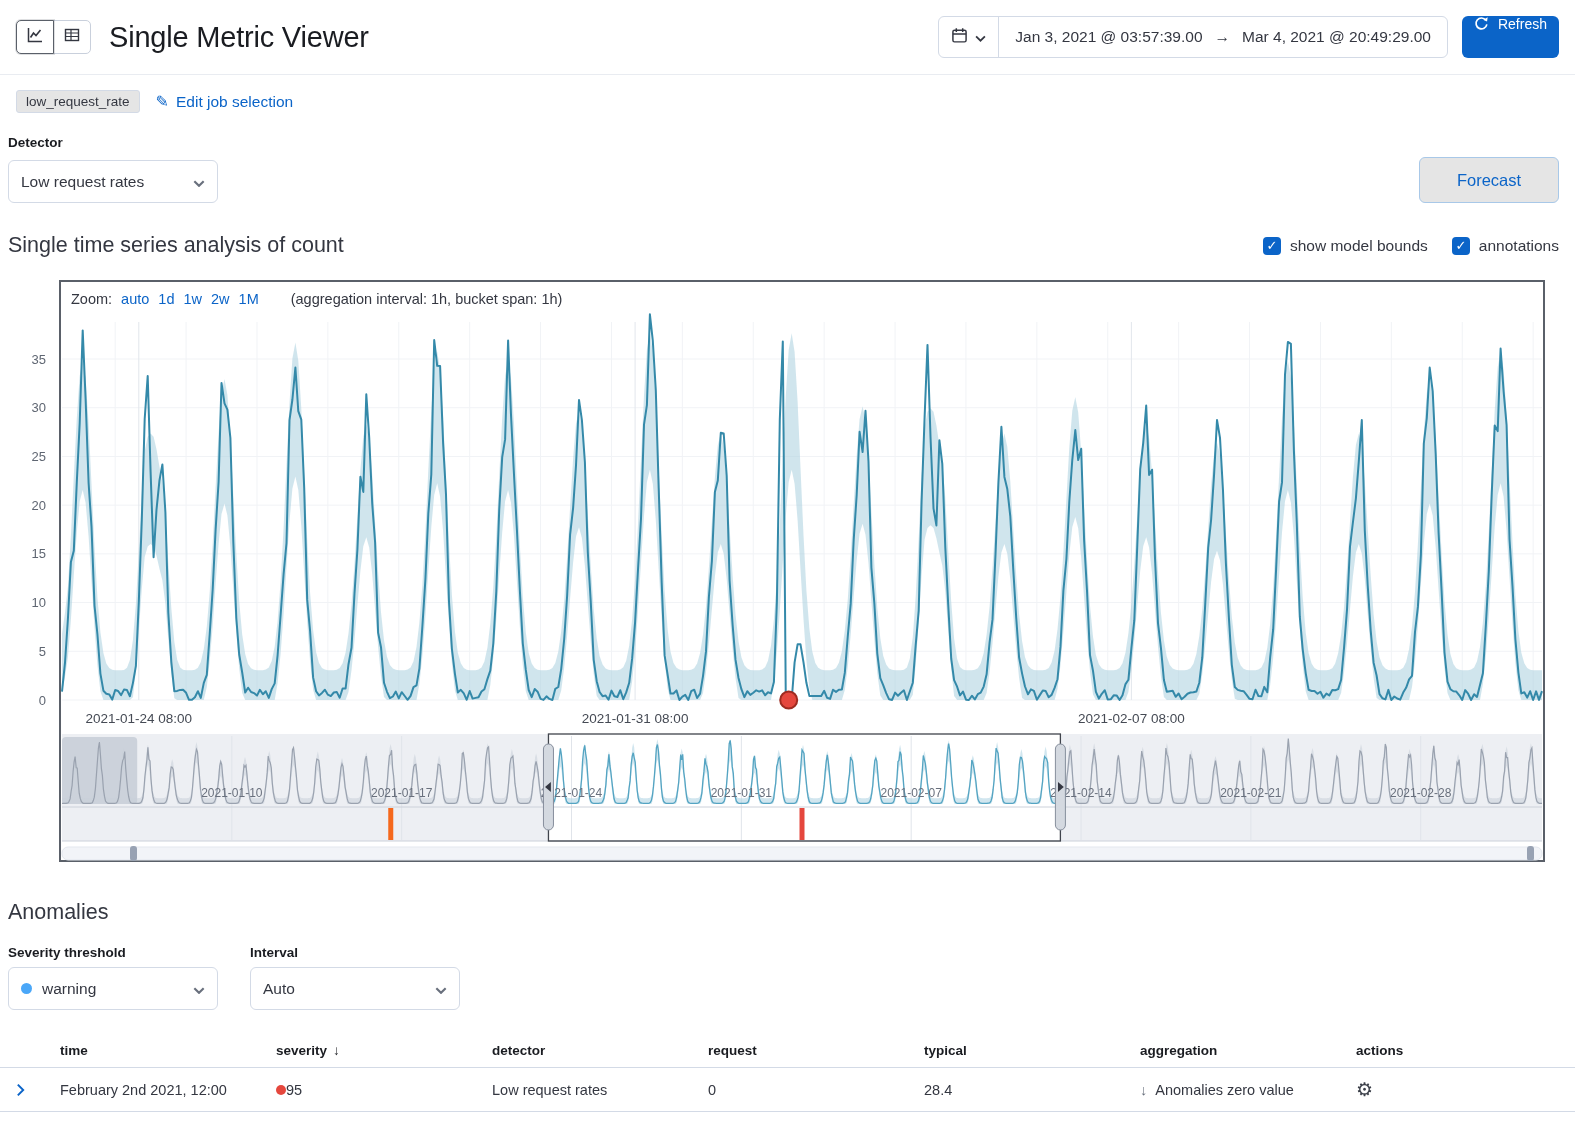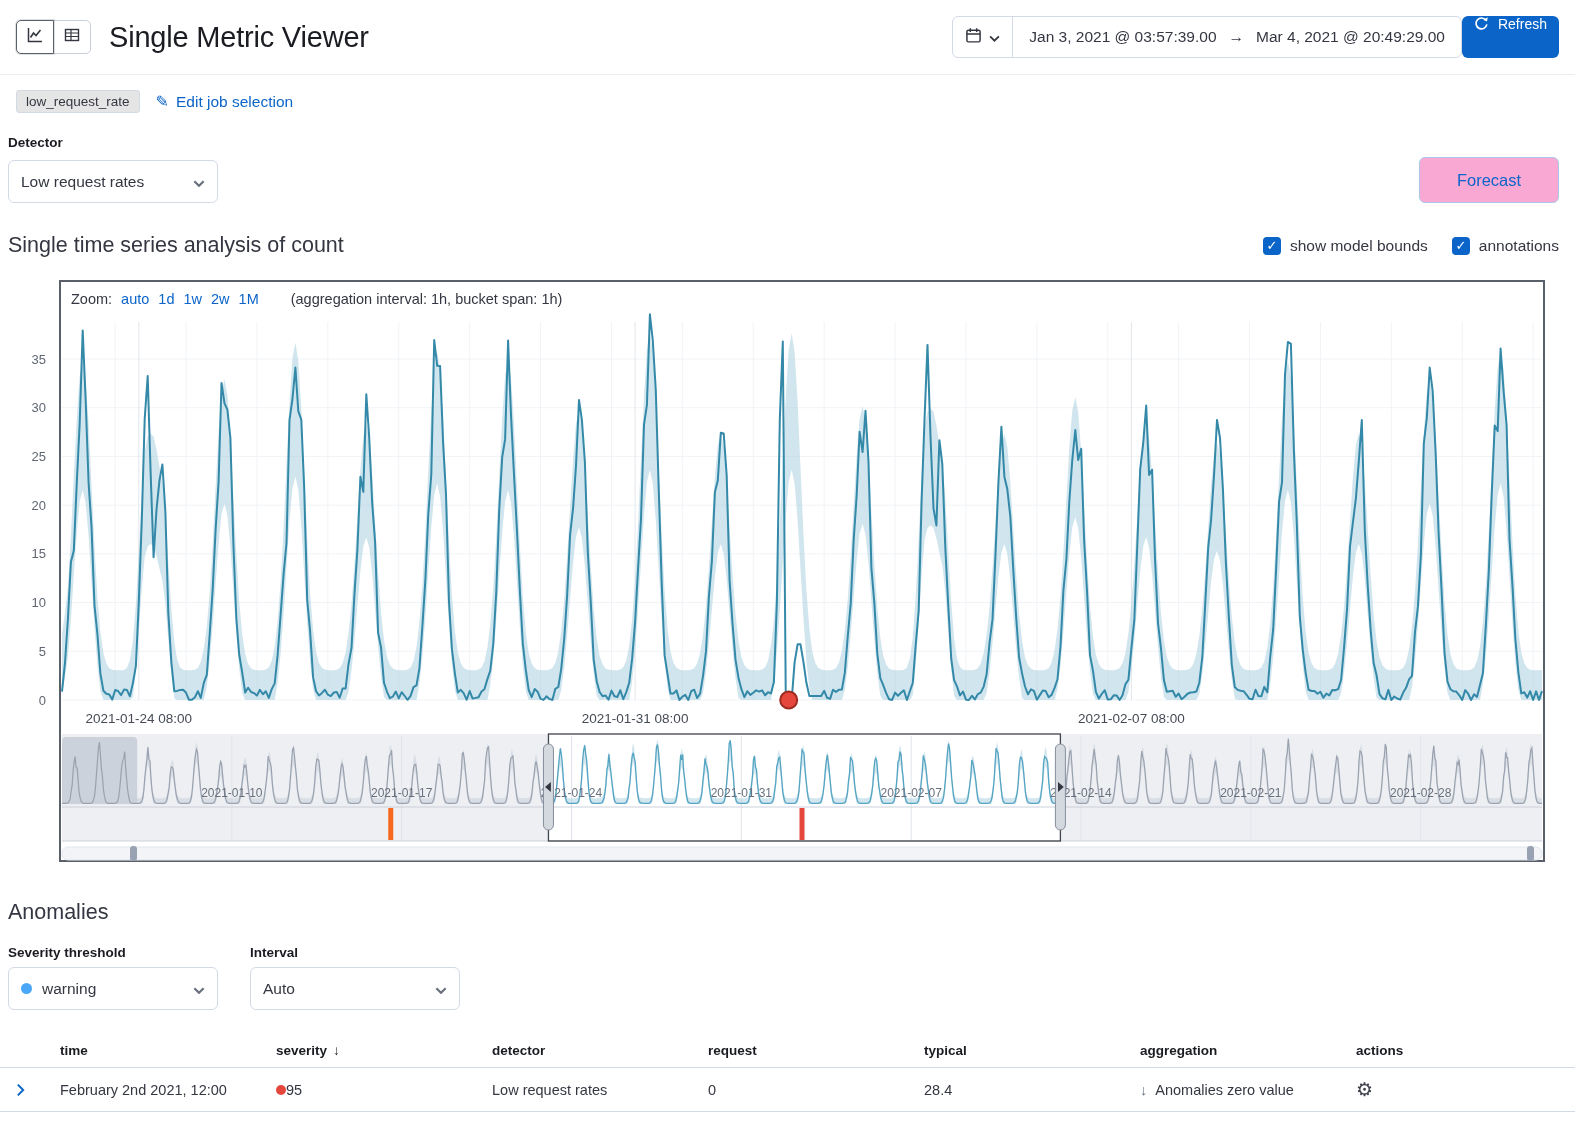--- a/index.html
+++ b/index.html
@@ -7,41 +7,41 @@
   body{background:#fff;font-family:"Liberation Sans",sans-serif;color:#343741}
 
   
   .topbar{display:flex;align-items:center;gap:18px;height:75px;padding:0 16px;border-bottom:1px solid #e9ecf1}
   .view-toggle{display:flex}
   .view-btn{width:38px;height:34px;border:1px solid #c9d0dc;background:#fff;display:flex;align-items:center;justify-content:center;cursor:pointer}
   .view-btn:first-child{border-radius:5px 0 0 5px}
   .view-btn+.view-btn{margin-left:-1px;border-radius:0 5px 5px 0}
   .view-btn.active{border-color:#5a6069;position:relative;z-index:1;box-shadow:0 0 0 1px #5a606933}
   .page-title{font-size:29px;font-weight:500;color:#1a1c21;letter-spacing:-.2px}
-  .topbar-right{margin-left:auto;display:flex;align-items:center;}
+  .topbar-right{margin-left:auto;display:flex;align-items:center;gap:14px}
   .datepicker{display:flex;align-items:stretch;height:42px;border:1px solid #d3dae6;border-radius:6px;background:#fff}
   .dp-toggle{display:flex;align-items:center;gap:7px;padding:0 12px;border-right:1px solid #d3dae6;cursor:pointer;border-radius:6px 0 0 6px}
   .dp-dates{display:flex;align-items:center;gap:12px;padding:0 16px;font-size:15.5px;white-space:nowrap}
   .dp-date{cursor:pointer}
   .dp-arrow{color:#343741}
   .refresh-btn{display:flex;align-items:flex-start;gap:9px;height:42px;padding:0 12px;border:none;border-radius:6px;background:#0b64c8;color:#fff;font-size:14px;font-weight:500;font-family:inherit;cursor:pointer}
 
   
   .main{padding:0 8px}
   .job-row{display:flex;align-items:center;gap:16px;padding:15px 8px 16px}
   .job-badge{border:1px solid #d3dae6;border-radius:3px;padding:3px 9px;font-size:13.5px;background:#e5e5e5;color:#343741}
   .edit-link{display:flex;align-items:center;gap:7px;color:#0b64c8;font-size:15.5px;cursor:pointer}
   .edit-link .pencil{font-size:16px}
   .field-label{font-size:13.5px;font-weight:700;color:#1a1c21;margin:6px 0 7px}
   .detector-row{display:flex;justify-content:space-between;align-items:flex-end;padding-right:8px}
   .select{display:flex;align-items:center;justify-content:space-between;width:210px;height:43px;border:1px solid #d3dae6;border-radius:6px;padding:0 12px;font-size:15.5px;background:#fff;cursor:pointer;gap:10px}
   .select .sel-left{display:flex;align-items:center}
   .warn-dot{width:11px;height:11px;border-radius:50%;background:#4aa7f8;margin-right:10px}
   .chev{flex:none}
-  .forecast-btn{height:46px;min-width:140px;border:1px solid #a8c8e8;border-radius:6px;background:#f9a8d4;color:#0b64c8;font-size:16.5px;font-weight:500;font-family:inherit;cursor:pointer}
+  .forecast-btn{height:46px;min-width:140px;border:1px solid #a8c8e8;border-radius:6px;background:#e5e5e5;color:#0b64c8;font-size:16.5px;font-weight:500;font-family:inherit;cursor:pointer}
 
   .series-header{display:flex;justify-content:space-between;align-items:center;margin:30px 0 0;padding-right:8px}
   h2.section{font-size:21.5px;font-weight:500;color:#343741}
   .checks{display:flex;gap:24px;align-items:center}
   .check{display:flex;align-items:center;gap:9px;font-size:15.5px;cursor:pointer}
   .checkbox{width:18px;height:18px;border-radius:4px;background:#0b64c8;color:#fff;font-size:13px;display:flex;align-items:center;justify-content:center;line-height:1}
 
   
   .chart-block{position:relative;height:592px;margin:22px -8px 0}
   .chart-block svg{display:block}

